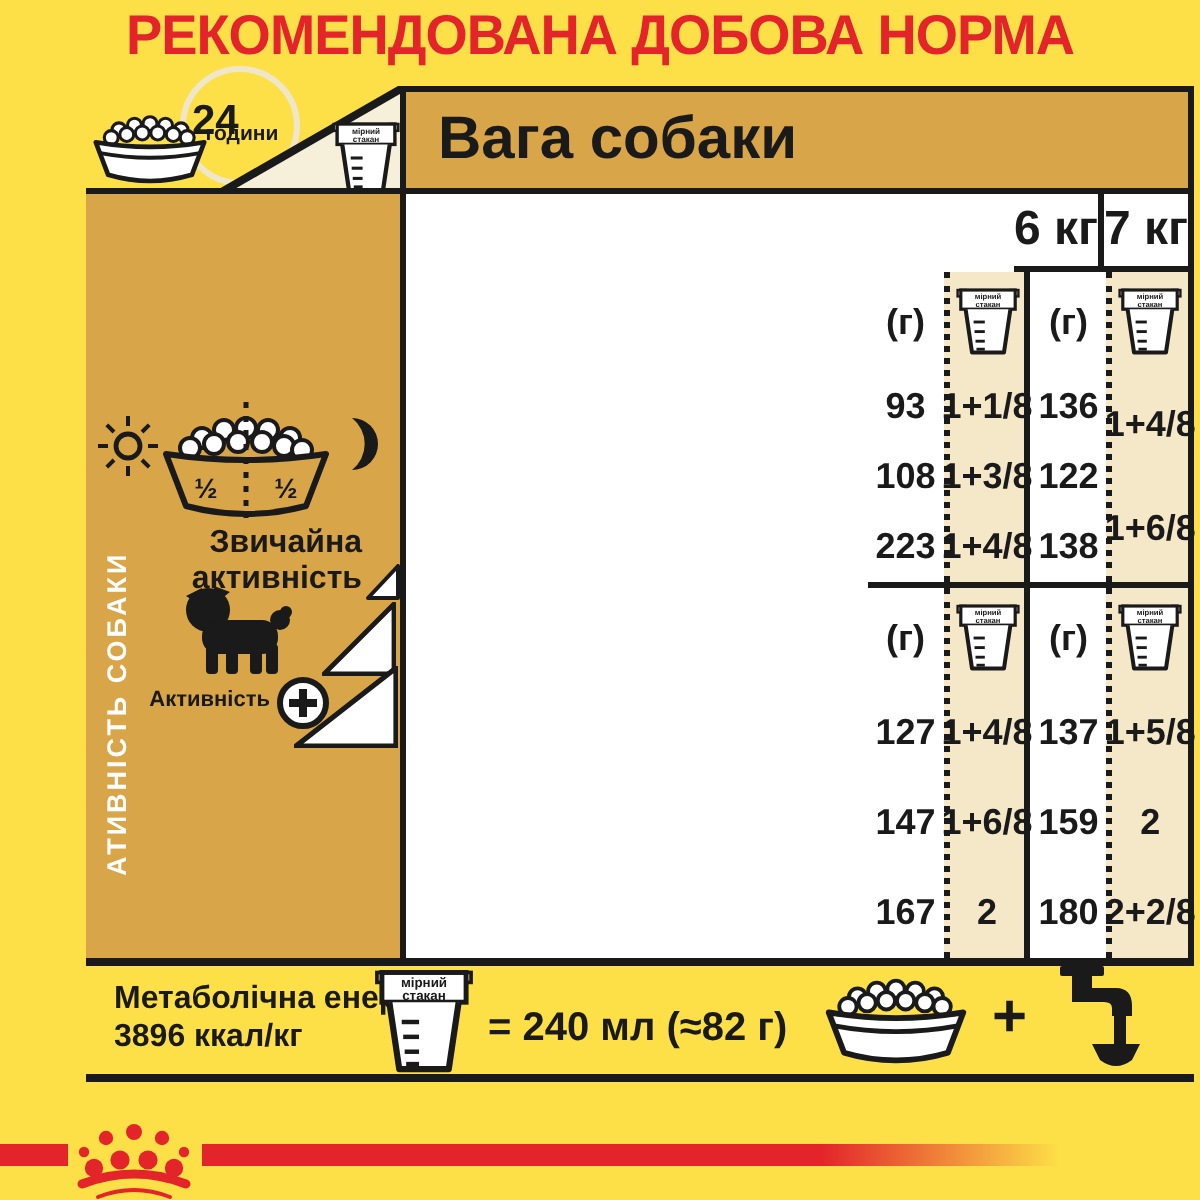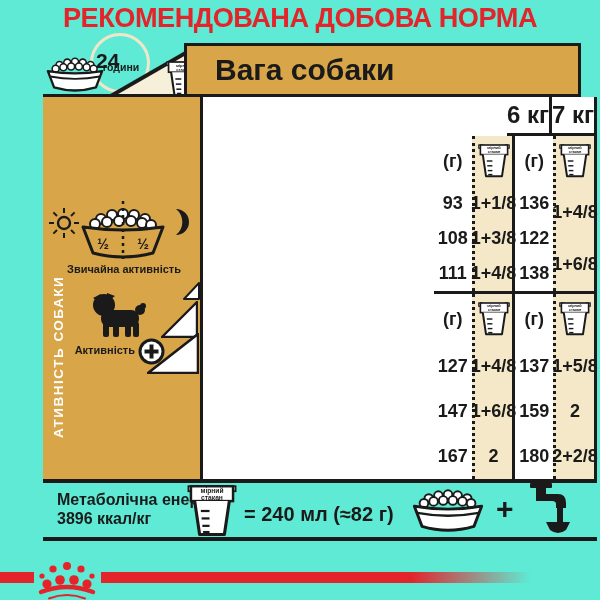--- a/index.html
+++ b/index.html
@@ -1,17 +1,17 @@
 <!DOCTYPE html>
 <html><head>
 <meta charset="utf-8">
 <style>
   html,body{margin:0;padding:0;background:#fff;}
   .canvas{
-    position:relative;width:600px;height:600px;background:#5eead4;overflow:hidden;
+    position:relative;width:600px;height:600px;background:#fde047;overflow:hidden;
     font-family:"Liberation Sans",sans-serif;color:#1a1a1a;
   }
   
   .title{
     position:absolute;top:2px;left:0;width:100%;text-align:center;
     font-size:28px;font-weight:bold;color:#e3242b;letter-spacing:-.5px;
     transform:scaleX(.97);white-space:nowrap;
   }
   
   .clock-circle{
@@ -19,39 +19,39 @@
     border:3px solid #f0e7cb;
   }
   .bowl-top{position:absolute;left:44px;top:54px;}
   .h24{position:absolute;left:96px;top:49px;width:50px;text-align:left;font-size:21px;font-weight:bold;}
   .h24u{position:absolute;left:90px;top:61px;width:62px;text-align:center;font-size:10.5px;font-weight:bold;}
   
   .tri-wedge{position:absolute;left:109px;top:43px;}
   .cup-wedge{position:absolute;left:166px;top:61px;}
   
   .weight-header{
-    position:absolute;left:184px;top:43px;width:397px;height:54px;box-sizing:border-box;
+    position:absolute;left:200px;top:43px;width:397px;height:54px;box-sizing:border-box;
     background:#d8a548;border:3px solid #1a1a1a;display:flex;align-items:center;
-    padding-left:28px;font-size:30px;font-weight:bold;
+    padding-left:16px;font-size:30px;font-weight:bold;
   }
   
   .sidebar{
     position:absolute;left:43px;top:94px;width:157px;height:389px;box-sizing:border-box;
     background:#d8a548;border-top:3px solid #1a1a1a;border-bottom:4px solid #1a1a1a;
   }
   .v-label{
     position:absolute;left:8px;top:140px;height:240px;
     writing-mode:vertical-rl;transform:rotate(180deg);
     display:flex;align-items:center;justify-content:center;
     font-size:13.5px;font-weight:bold;color:#fff;letter-spacing:1.5px;white-space:nowrap;
   }
   .sun{position:absolute;left:5px;top:110px;}
   .bowl-half{position:absolute;left:36px;top:104px;}
   .moon{position:absolute;left:126px;top:111px;}
-  .lbl-normal{position:absolute;top:166px;left:0;width:138px;text-align:right;font-size:11px;font-weight:bold;}
+  .lbl-normal{position:absolute;top:166px;left:0;width:138px;text-align:right;font-size:16px;font-weight:bold;}
   .tri-s{position:absolute;left:140px;top:185px;}
   .pug{position:absolute;left:46px;top:193px;}
   .tri-m{position:absolute;left:118px;top:204px;}
   .lbl-act{position:absolute;top:247px;left:0;width:92px;text-align:right;font-size:11px;font-weight:bold;}
   .tri-l{position:absolute;left:104px;top:236px;}
   .plusc{position:absolute;left:95px;top:241px;}
   
   .table{
     position:absolute;left:200px;top:97px;width:397px;height:386px;box-sizing:border-box;
     background:#fff;border-left:3px solid #1a1a1a;border-right:3px solid #1a1a1a;
@@ -217,21 +217,21 @@
     <div class="wrow">
       <div class="wcell">6 кг</div>
       <div class="wcell">7 кг</div>
     </div>
 
     <div class="brow">
       <div class="subcol">
         <div class="subhead">(г)</div>
         <div class="val">93</div>
         <div class="val">108</div>
-        <div class="val">111</div>
+        <div class="val">223</div>
       </div>
       <div class="subcol cupcol">
         <div class="subhead">
           <svg width="32" height="34" viewBox="0 0 40 42">
             <rect x="1" y="1" width="5" height="4" fill="#fff" stroke="#1a1a1a" stroke-width="1.5"></rect>
               <rect x="34" y="1" width="5" height="4" fill="#fff" stroke="#1a1a1a" stroke-width="1.5"></rect>
             <rect x="3" y="1" width="34" height="12" fill="#fff" stroke="#1a1a1a" stroke-width="2"></rect>
             <text x="20" y="6.6" text-anchor="middle" font-size="4.8" font-weight="bold" fill="#1a1a1a">мірний</text>
             <text x="20" y="11.6" text-anchor="middle" font-size="4.8" font-weight="bold" fill="#1a1a1a">стакан</text>
             <path d="M6 13 L10 40 L30 40 L34 13" fill="#fff" stroke="#1a1a1a" stroke-width="2.5" stroke-linejoin="round"></path>

